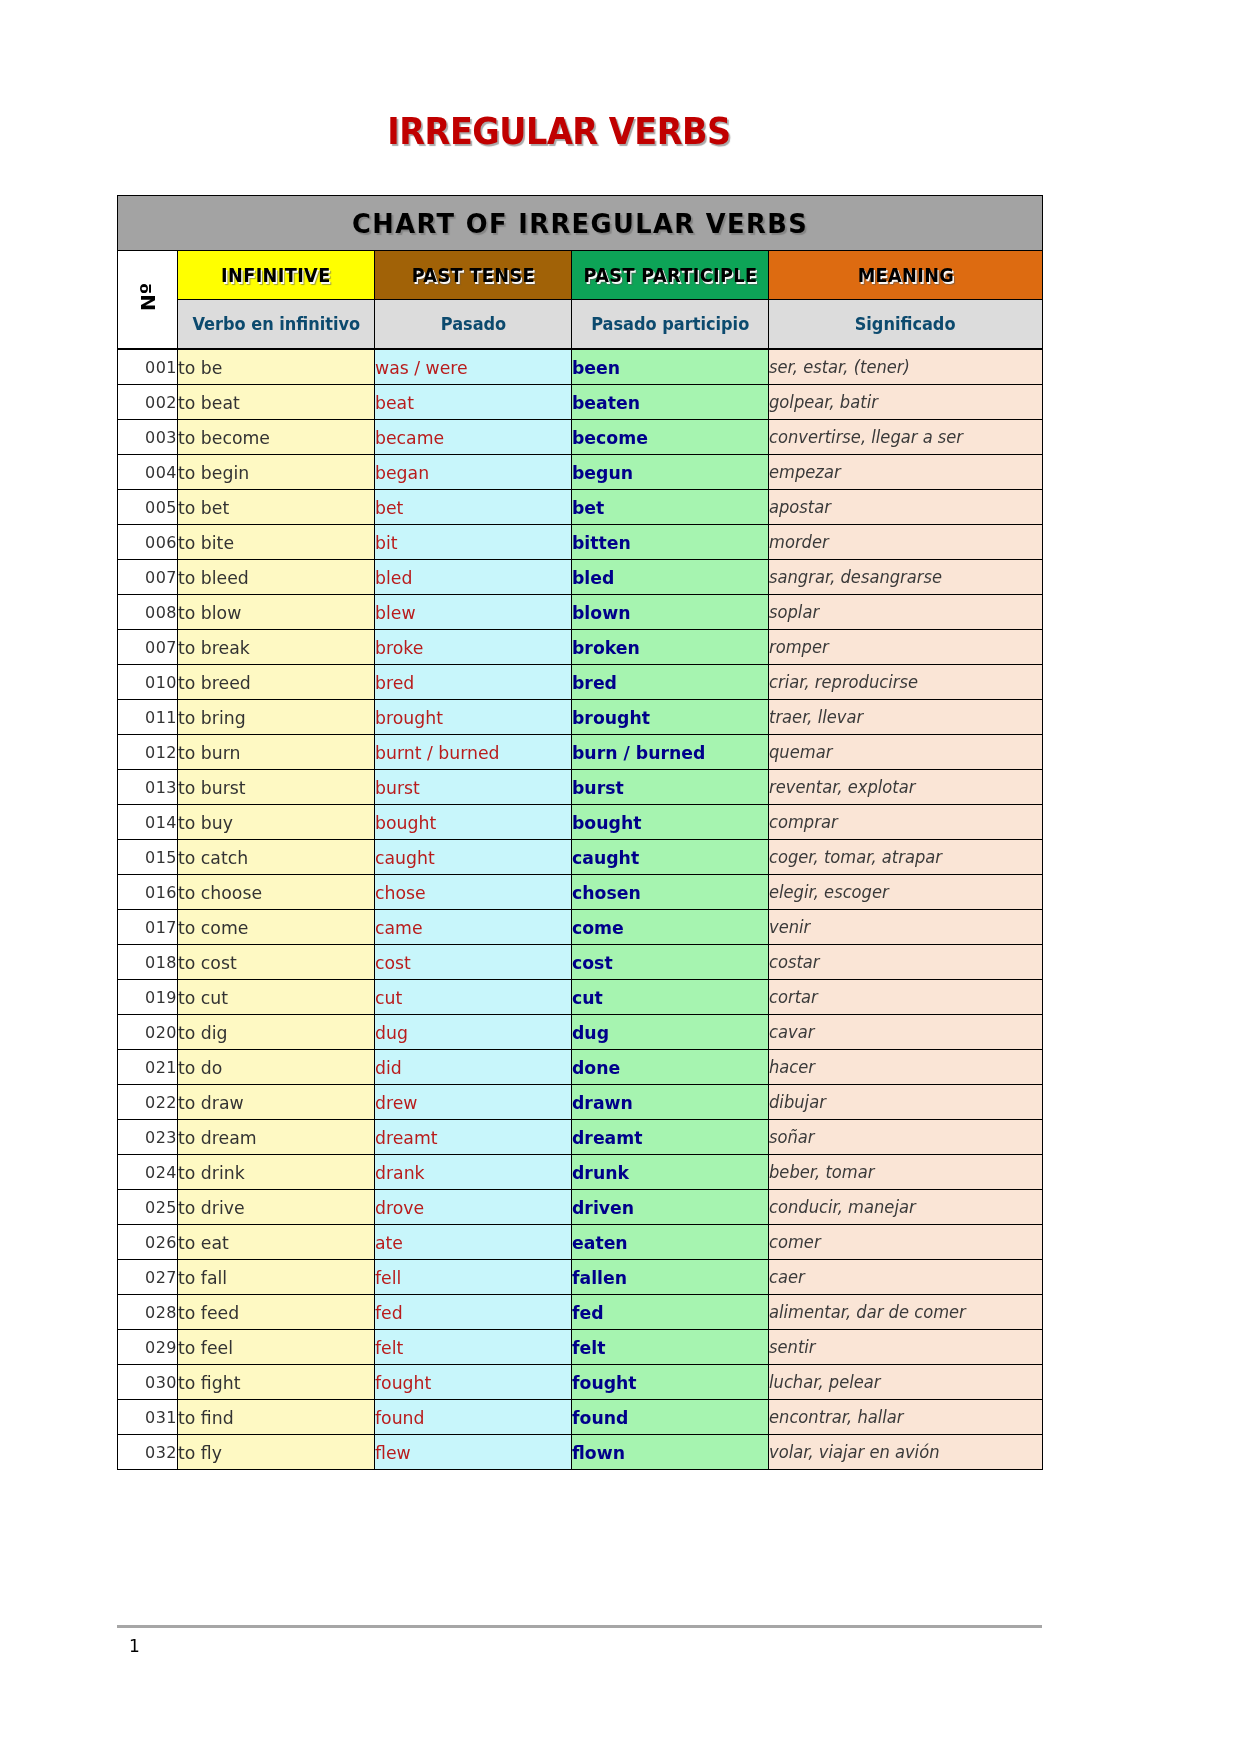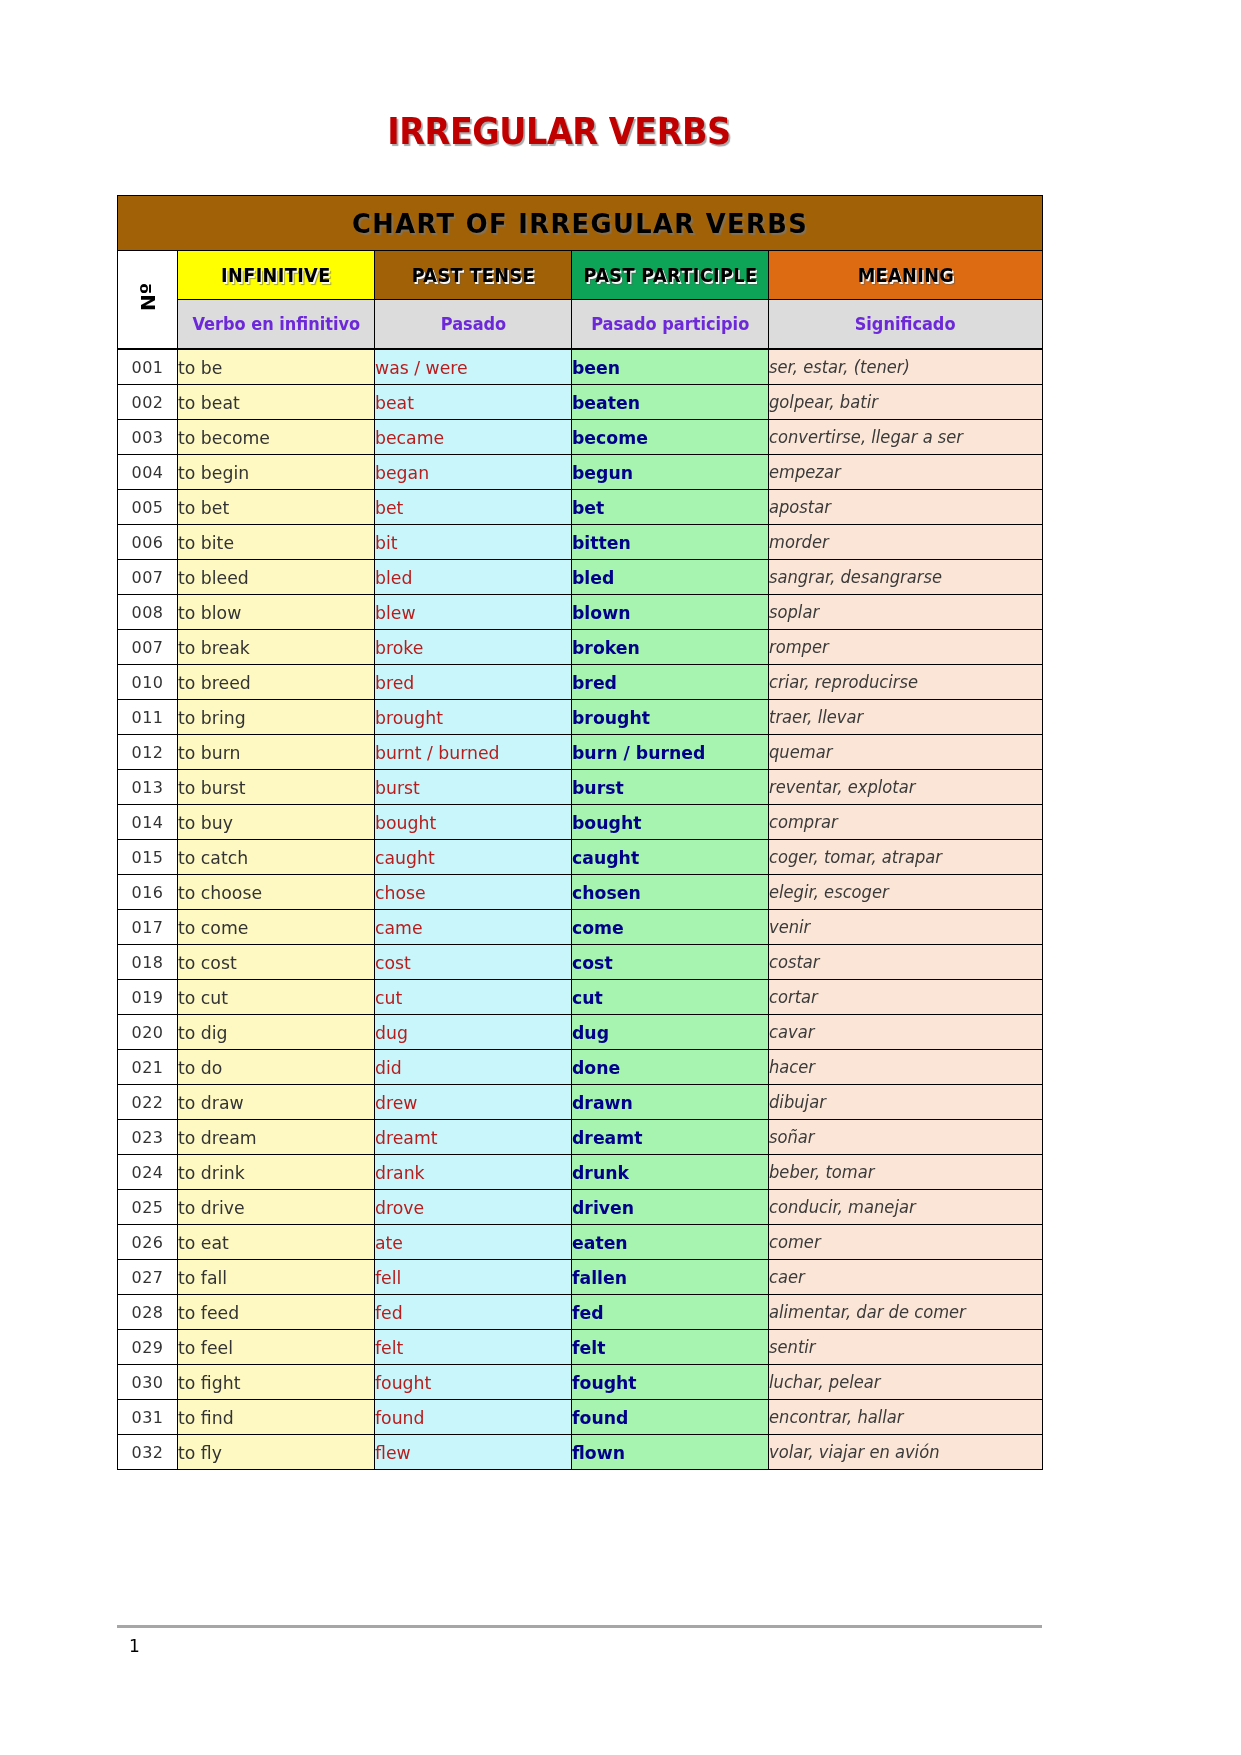--- a/index.html
+++ b/index.html
@@ -60,21 +60,21 @@
 
   
   col.c-num  { width: 60px; }
   col.c-inf  { width: 197px; }
   col.c-past { width: 197px; }
   col.c-part { width: 197px; }
   col.c-mean { width: 274px; }
 
   
   .banner-cell {
-    background: #a16207;
+    background: #a3a3a3;
     height: 54px;
     text-align: center;
   }
   .banner-text {
     font-family: "DejaVu Sans", sans-serif;
     font-size: 27px;
     font-weight: bold;
     letter-spacing: 1.5px;
     color: #000000;
     text-shadow: 2px 2px 1px rgba(120,120,120,0.7);
@@ -116,30 +116,30 @@
   .hdr-mean { background: #DD6B11; }
 
   
   .sub {
     height: 48px;
     background: #DCDCDC;
     text-align: center;
     font-family: "DejaVu Sans", sans-serif;
     font-size: 17px;
     font-weight: bold;
-    color: #6d28d9;
+    color: #0c4a6e;
   }
   .sub span { display: inline-block; transform: scaleX(0.95); }
 
   
   tr.vrow td { height: 34px; }
 
   td.cell-num {
     background: #FFFFFF;
-    text-align: center;
+    text-align: right;
     font-family: "DejaVu Sans", sans-serif;
     font-size: 16px;
     color: #333333;
     letter-spacing: 0.5px;
   }
   td.cell-inf {
     background: #fef9c3;
     padding-left: 10px;
     font-family: "DejaVu Sans", sans-serif;
     font-size: 18px;

